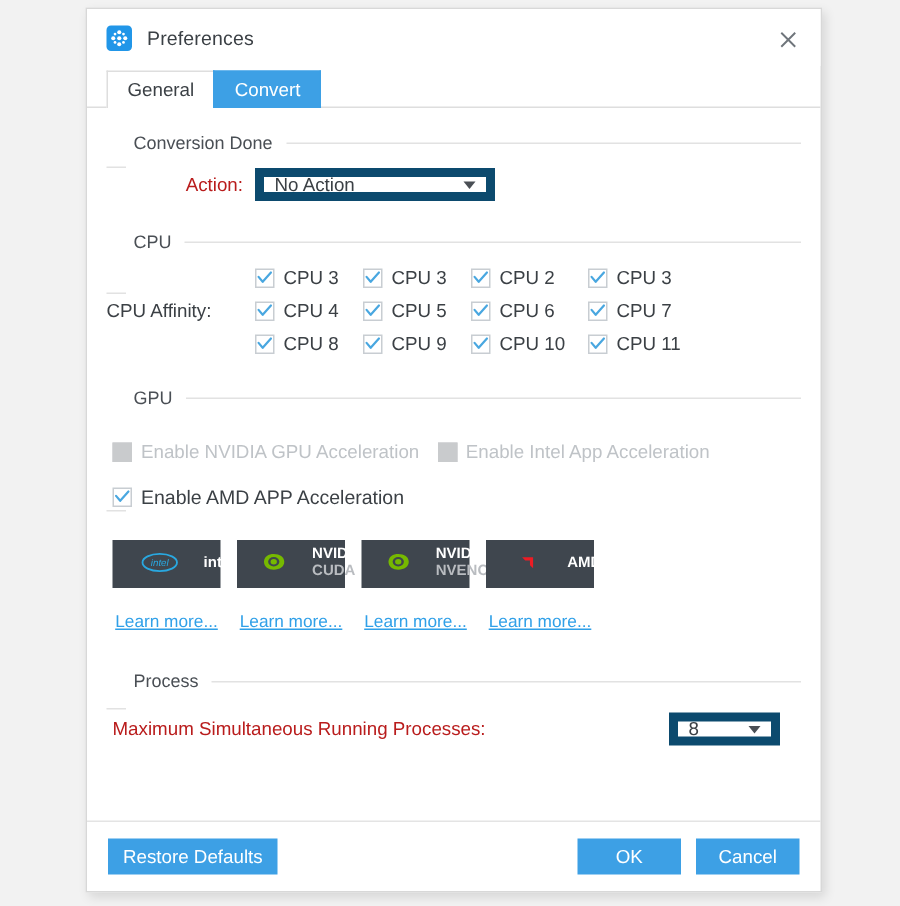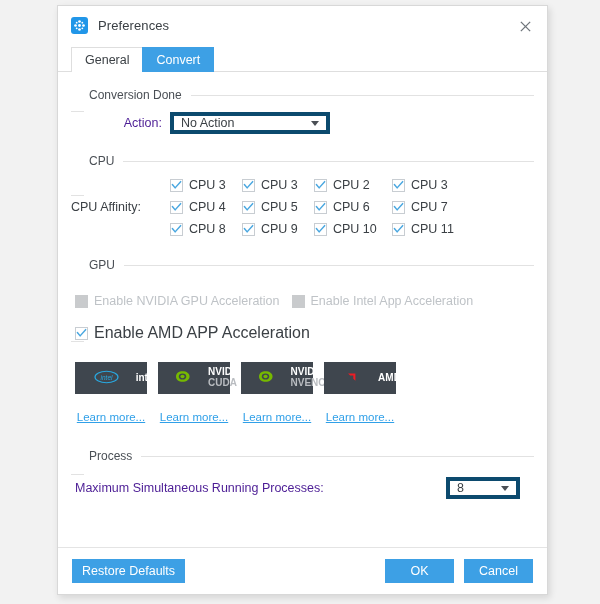--- a/index.html
+++ b/index.html
@@ -143,26 +143,26 @@
     margin-left: 9px;
   }
 
   
   .row {
     display: flex;
     align-items: center;
   }
   .field-label {
     font-size: 12.5px;
-    color: #4c1d95;
+    color: #b91c1c;
     text-align: right;
   }
 
   .combo {
-    border: 4px solid #0c4a6e;
+    border: 6px solid #0c4a6e;
     background: #ffffff;
     height: 22px;
     box-sizing: border-box;
     display: flex;
     align-items: center;
     position: relative;
     cursor: pointer;
   }
   .combo .combo-value {
     padding-left: 7px;
@@ -241,21 +241,21 @@
     display: flex;
     align-items: center;
     margin-top: 22px;
     gap: 12px;
     padding-left: 4px;
   }
   #amd-row {
     margin-top: 16px;
     padding-left: 4px;
   }
-  #amd-row .lbl { font-size: 16px; }
+  #amd-row .lbl { font-size: 13px; }
 
   
   #badge-row {
     display: flex;
     gap: 11px;
     margin-top: 20px;
     padding-left: 4px;
   }
   .badge {
     width: 72px;

